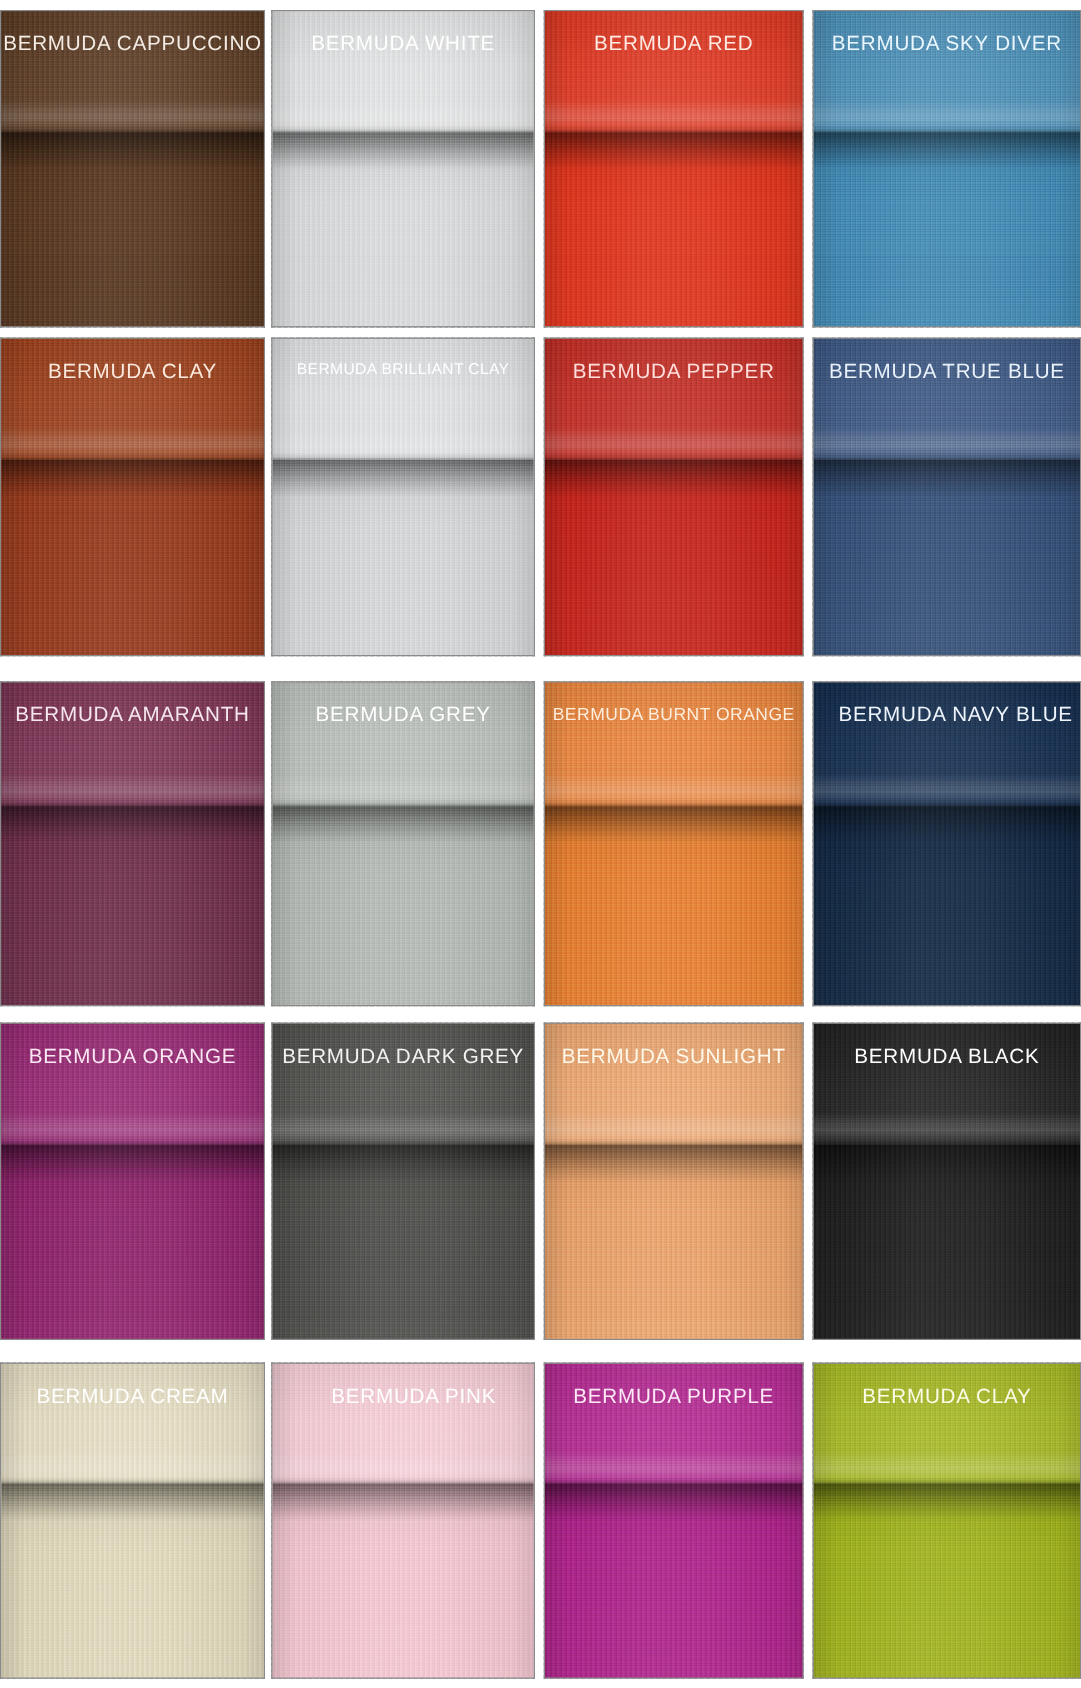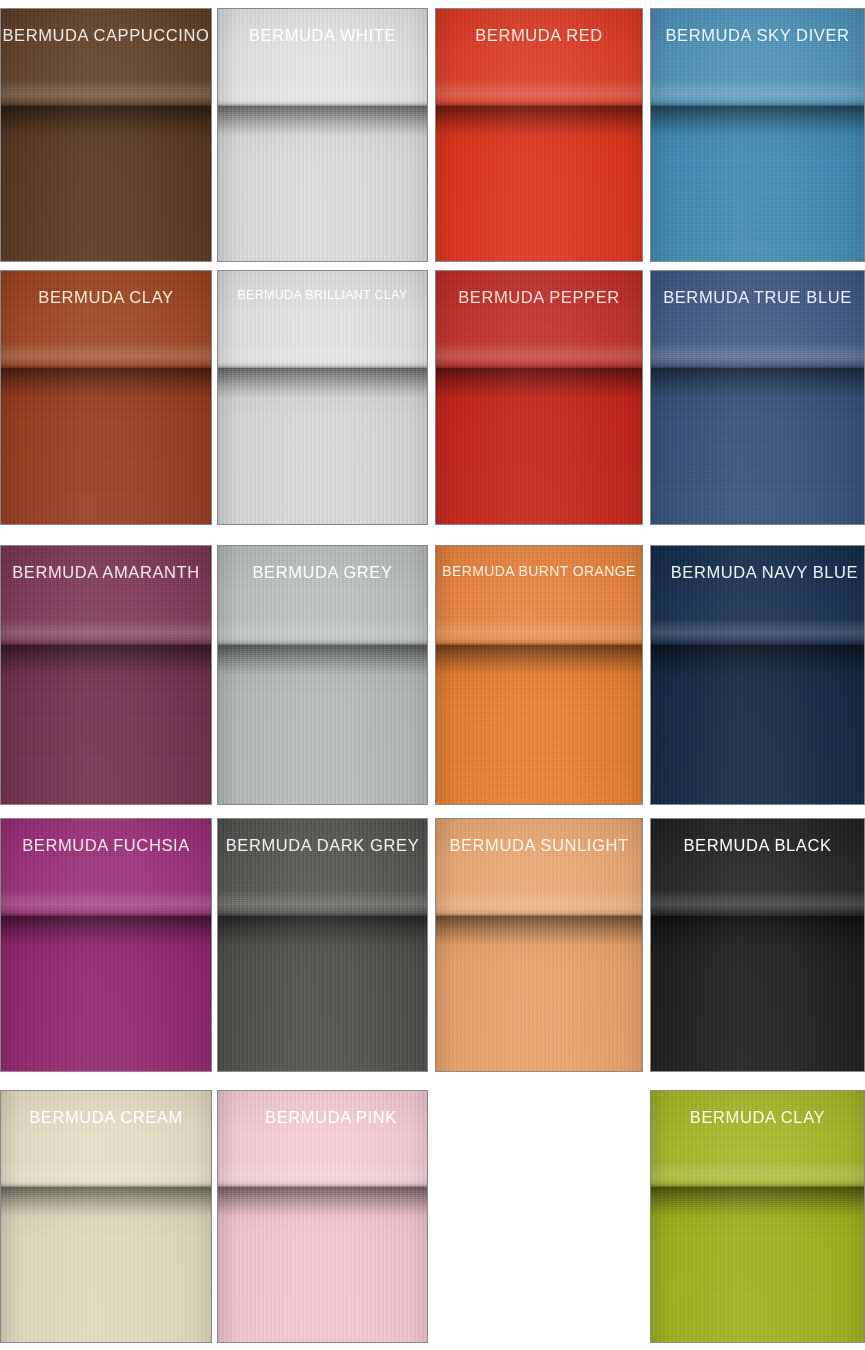--- a/index.html
+++ b/index.html
@@ -288,21 +288,21 @@
         <div class="base" style="left: 0px; right: 0px; top: 0px; height: 97px; background: rgb(152, 42, 117);"></div>
         <div class="base" style="inset: 97px 0px 0px; background: rgb(143, 33, 107);"></div>
         <div class="upper-shade" style="height: 97px;"></div>
         <div class="lower-shade" style="height: 157px;"></div>
         <div class="fold fold-roll" style="top: 71px; height: 26px;"></div>
         <div class="fold fold-shadow" style="top: 97px; height: 30px;"></div>
         <div class="weave"></div>
         <div class="weave2"></div>
         <div class="vig"></div>
       </div>
-      <div class="label" style="top: 18px; color: rgb(251, 230, 243); font-size: 16.5px;">BERMUDA FUCHSIA</div>
+      <div class="label" style="top: 18px; color: rgb(251, 230, 243); font-size: 16.5px;">BERMUDA ORANGE</div>
     </div>
     <div class="cell" style="left: 217px; top: 818px; width: 211px; height: 254px;">
       <div class="fabric" style="background: rgb(76, 77, 73);">
         <div class="base" style="left: 0px; right: 0px; top: 0px; height: 97px; background: rgb(79, 80, 76);"></div>
         <div class="base" style="inset: 97px 0px 0px; background: rgb(74, 75, 71);"></div>
         <div class="upper-shade" style="height: 97px;"></div>
         <div class="lower-shade" style="height: 157px;"></div>
         <div class="fold fold-roll" style="top: 71px; height: 26px;"></div>
         <div class="fold fold-shadow" style="top: 97px; height: 30px;"></div>
         <div class="weave"></div>
@@ -360,20 +360,34 @@
         <div class="upper-shade" style="height: 96px;"></div>
         <div class="lower-shade" style="height: 157px;"></div>
         <div class="fold fold-roll" style="top: 70px; height: 26px;"></div>
         <div class="fold fold-shadow" style="top: 96px; height: 30px;"></div>
         <div class="weave"></div>
         <div class="weave2"></div>
         <div class="vig"></div>
       </div>
       <div class="label" style="top: 18px; color: rgb(255, 255, 255); font-size: 16.5px; margin-left: 17px;">BERMUDA PINK</div>
     </div>
+    <div class="cell" style="left: 435px; top: 1090px; width: 208px; height: 253px;">
+      <div class="fabric" style="background: rgb(173, 32, 136);">
+        <div class="base" style="left: 0px; right: 0px; top: 0px; height: 96px; background: rgb(177, 39, 141);"></div>
+        <div class="base" style="inset: 96px 0px 0px; background: rgb(170, 29, 132);"></div>
+        <div class="upper-shade" style="height: 96px;"></div>
+        <div class="lower-shade" style="height: 157px;"></div>
+        <div class="fold fold-roll" style="top: 70px; height: 26px;"></div>
+        <div class="fold fold-shadow" style="top: 96px; height: 30px;"></div>
+        <div class="weave"></div>
+        <div class="weave2"></div>
+        <div class="vig"></div>
+      </div>
+      <div class="label" style="top: 18px; color: rgb(253, 232, 247); font-size: 16.5px;">BERMUDA PURPLE</div>
+    </div>
     <div class="cell" style="left: 650px; top: 1090px; width: 215px; height: 253px;">
       <div class="fabric" style="background: rgb(160, 179, 28);">
         <div class="base" style="left: 0px; right: 0px; top: 0px; height: 96px; background: rgb(164, 182, 34);"></div>
         <div class="base" style="inset: 96px 0px 0px; background: rgb(157, 176, 24);"></div>
         <div class="upper-shade" style="height: 96px;"></div>
         <div class="lower-shade" style="height: 157px;"></div>
         <div class="fold fold-roll" style="top: 70px; height: 26px;"></div>
         <div class="fold fold-shadow" style="top: 96px; height: 30px;"></div>
         <div class="weave"></div>
         <div class="weave2"></div>

